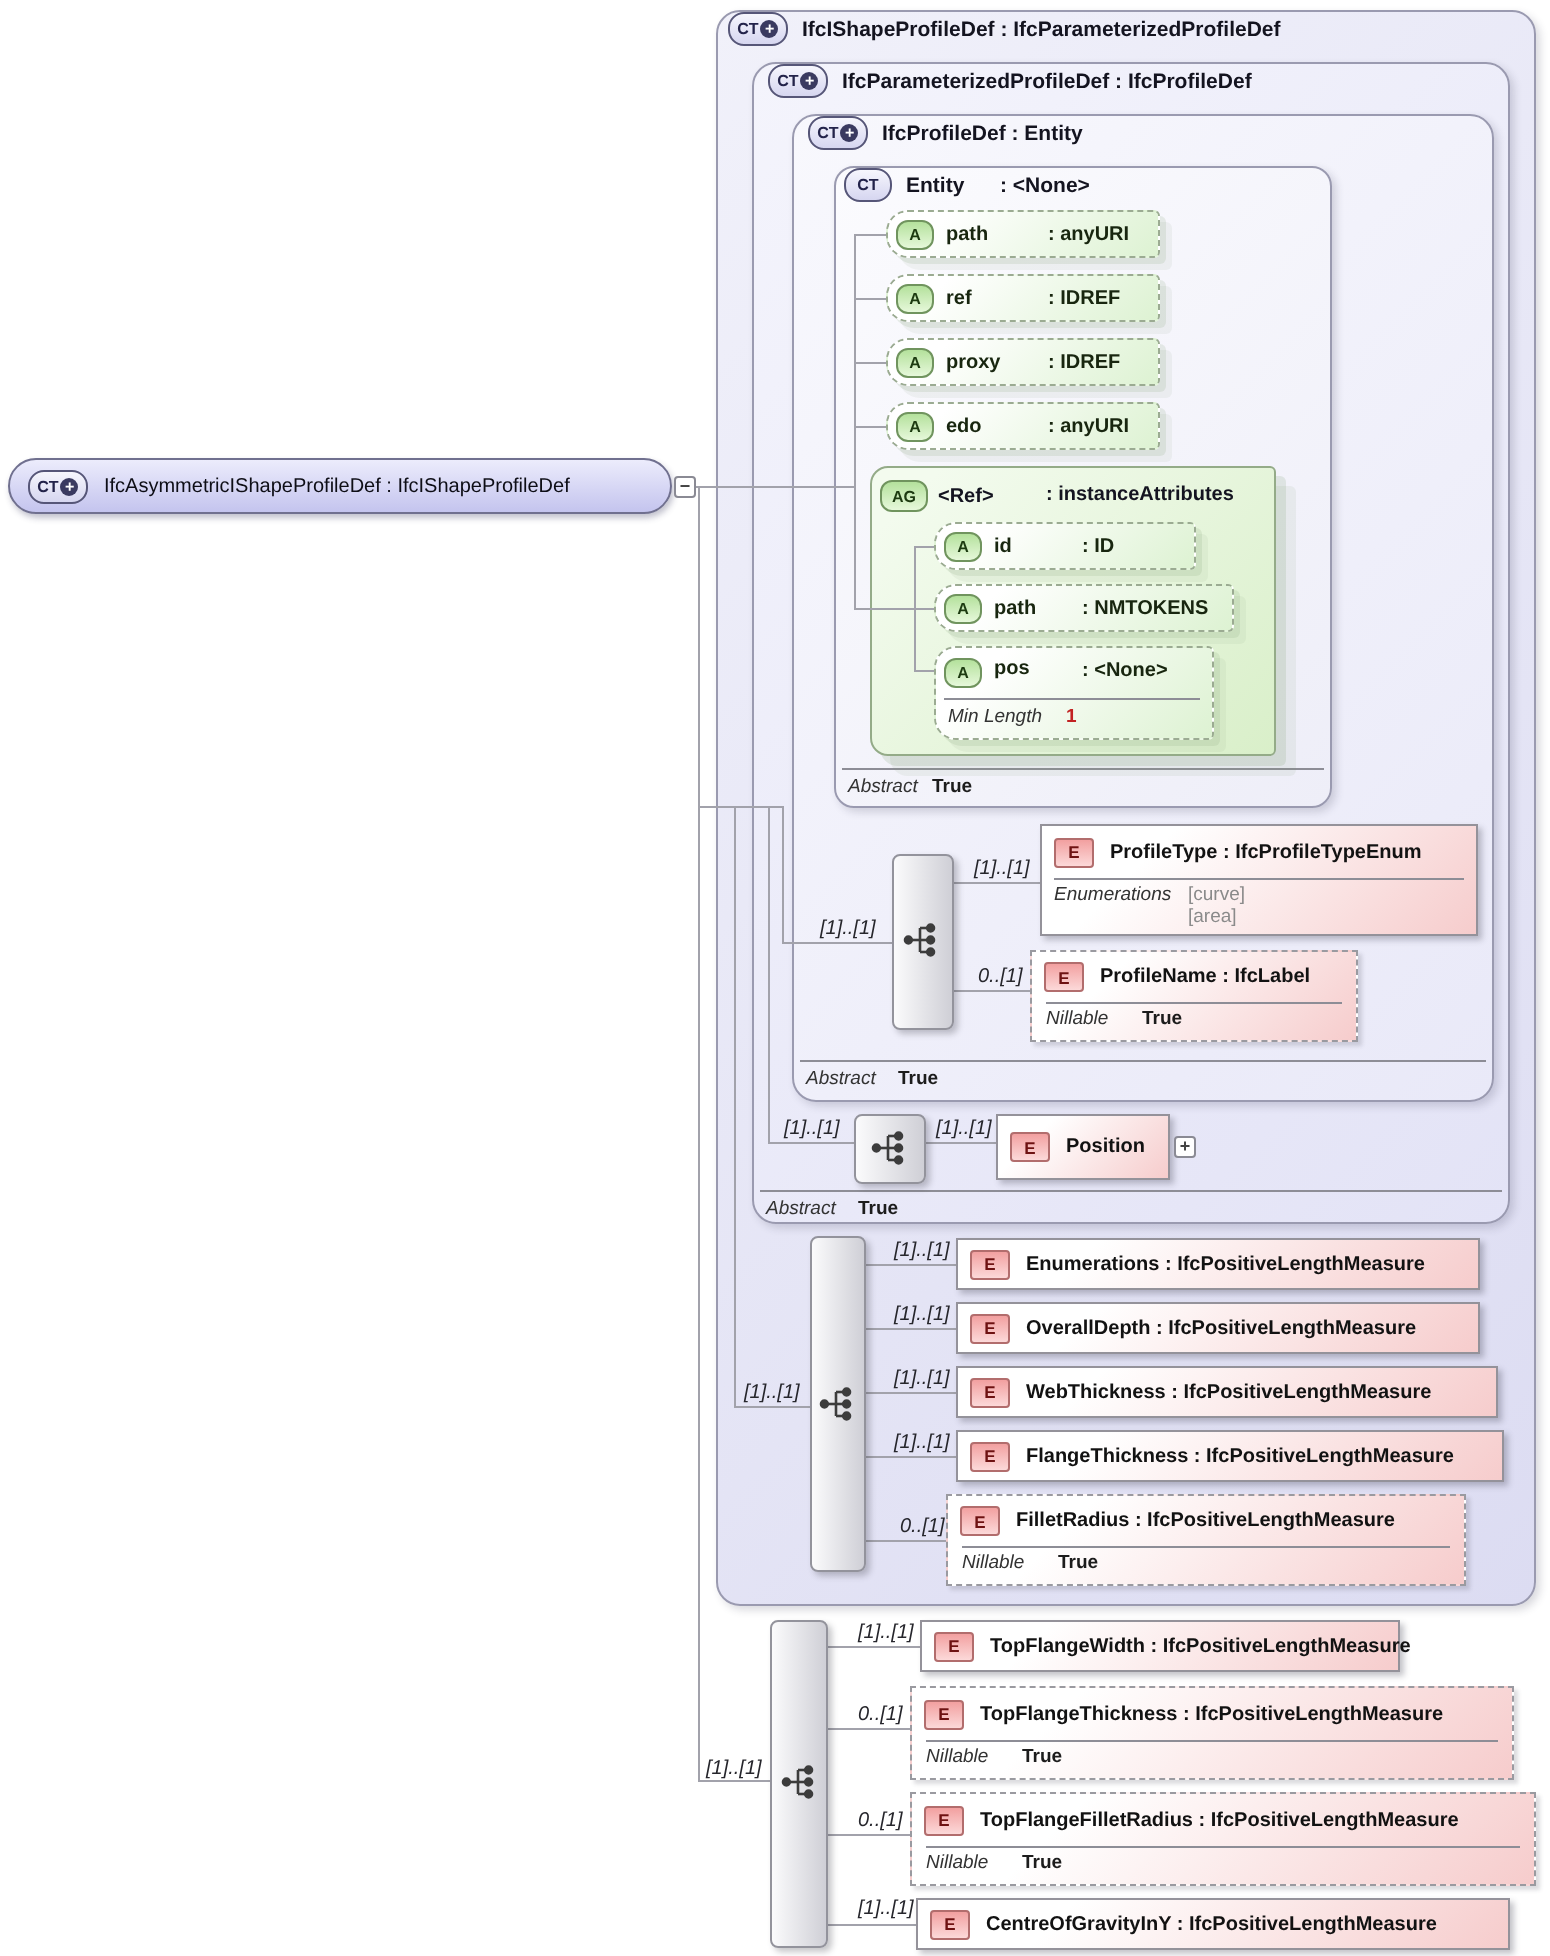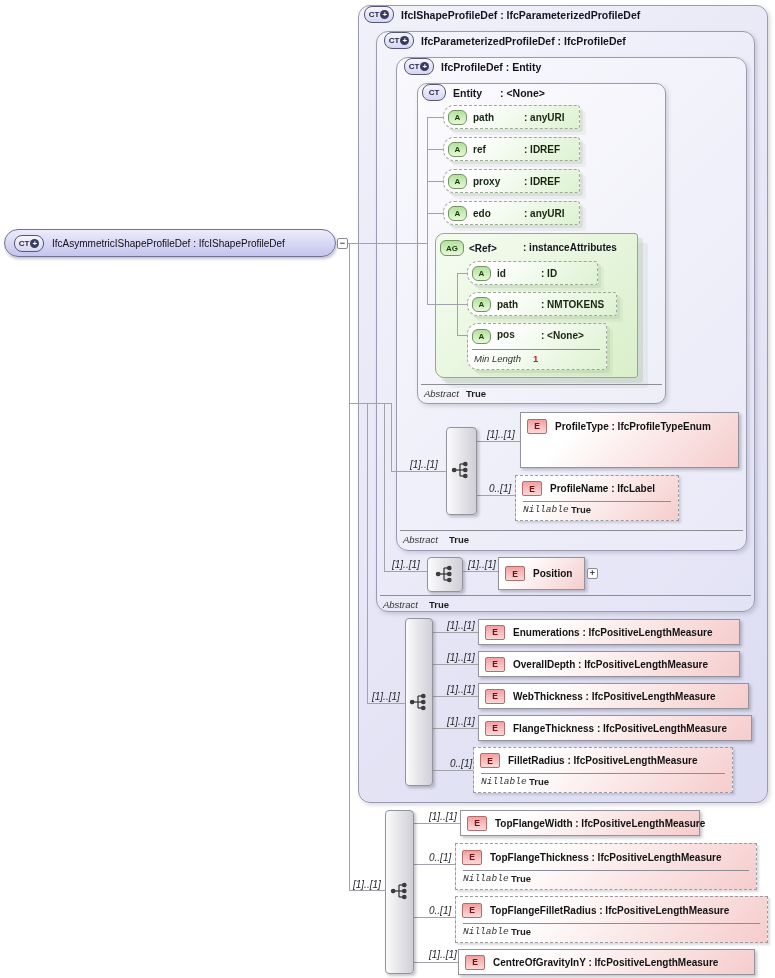--- a/index.html
+++ b/index.html
@@ -25,21 +25,21 @@
   .attr2{height:47px;align-items:flex-start;}
   .attr2 .icwrap{margin-top:5px;display:flex;align-items:center;}
   
   .ebox{position:absolute;box-sizing:border-box;border:1px solid #94929a;
         background:linear-gradient(135deg,#ffffff 25%,#f6cccc 100%);
         box-shadow:2px 2px 3px rgba(60,60,75,.3);}
   .opt{border:1px dashed #9a9aa0;box-shadow:2px 2px 2px rgba(60,60,75,.18);}
   .erow{display:flex;align-items:center;height:26px;padding-left:6px;}
   .elbl{font-weight:bold;font-size:10px;color:#121212;margin-left:8px;white-space:nowrap;}
   .efc{border-top:1px solid #8d8d96;margin:0 7px;padding-top:2px;display:flex;}
-  .efc .faclbl{width:48px;font-family:Liberation Mono, monospace;}
+  .efc .faclbl{width:48px;}
   .enumwrap{display:flex;}
   .enumlbl{font-style:italic;font-size:9.5px;color:#333;width:67px;}
   .enumval{font-size:9.5px;color:#8a8a8a;line-height:11px;}
   
   .seqbar{position:absolute;box-sizing:border-box;border:1px solid #93939c;border-radius:4px;
           background:linear-gradient(90deg,#fbfbfc 0%,#cfcfd6 100%);
           box-shadow:2px 2px 3px rgba(50,50,60,.28);}
   .seqicon{position:absolute;width:20px;height:20px;}
   
   .icCT{display:inline-flex;align-items:center;justify-content:center;gap:1px;width:28px;height:15px;
@@ -275,20 +275,27 @@
   <span class="card" style="left:429px;top:811px;">[1]..[1]</span>
   <span class="card" style="left:429px;top:852px;">0..[1]</span>
   <span class="card" style="left:429px;top:905px;">0..[1]</span>
   <span class="card" style="left:429px;top:949px;">[1]..[1]</span>
 
   <div class="ebox" style="left:520px;top:412px;width:219px;height:56px;">
     <div class="erow">
         <span class="icE">E</span>
       <span class="elbl">ProfileType : IfcProfileTypeEnum</span>
       </div>
+    <div class="efc enumwrap" style="margin:0 6px;">
+      <span class="enumlbl">Enumerations</span>
+      <span class="enumval">
+        <span style="display:block;">[curve]</span>
+        <span style="display:block;">[area]</span>
+      </span>
+    </div>
   </div>
   <div class="ebox opt" style="left:515px;top:475px;width:164px;height:46px;">
     <div class="erow" style="height:25px;">
         <span class="icE">E</span>
       <span class="elbl">ProfileName : IfcLabel</span>
       </div>
     <div class="efc">
         <span class="faclbl">Nillable</span>
       <span class="facval">True</span>
       </div>

